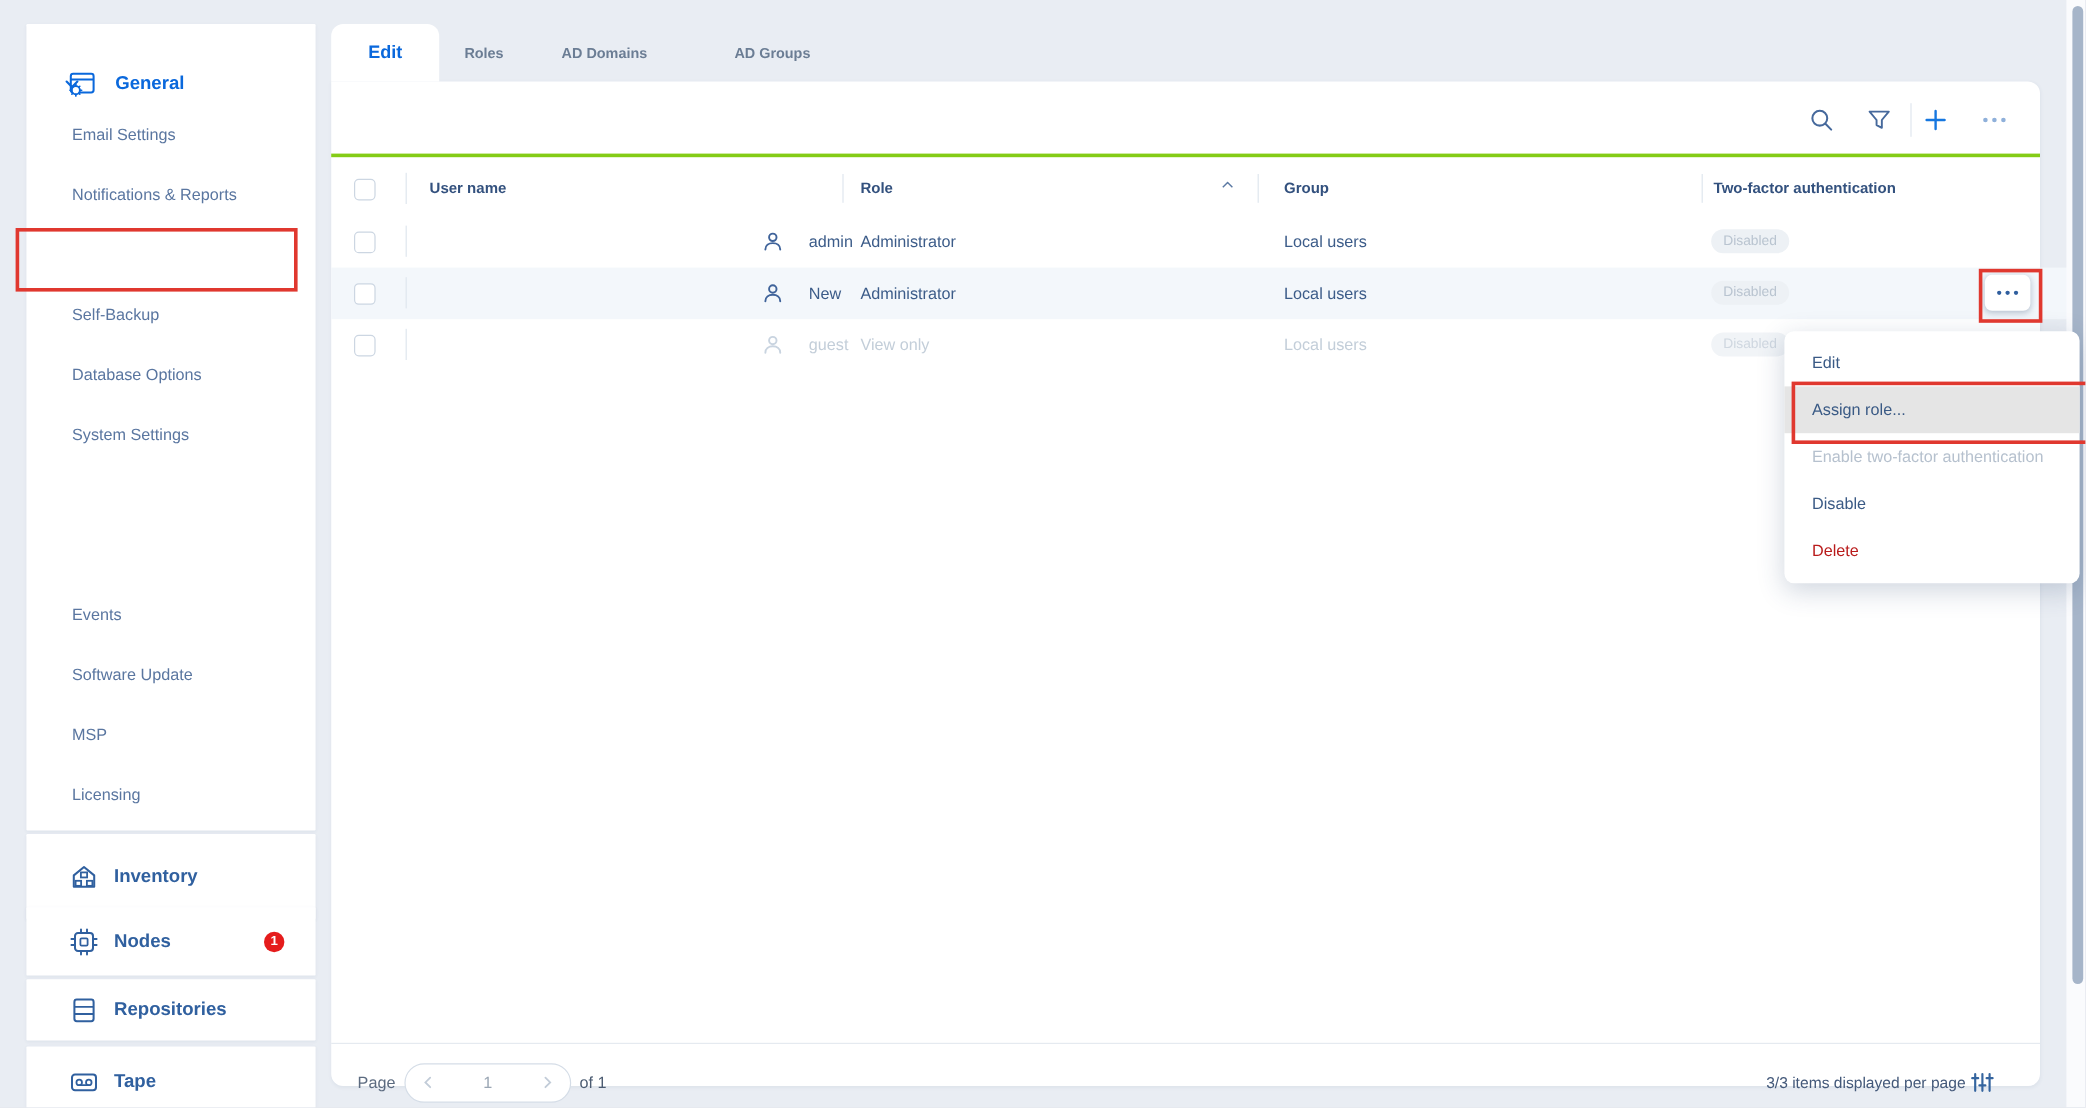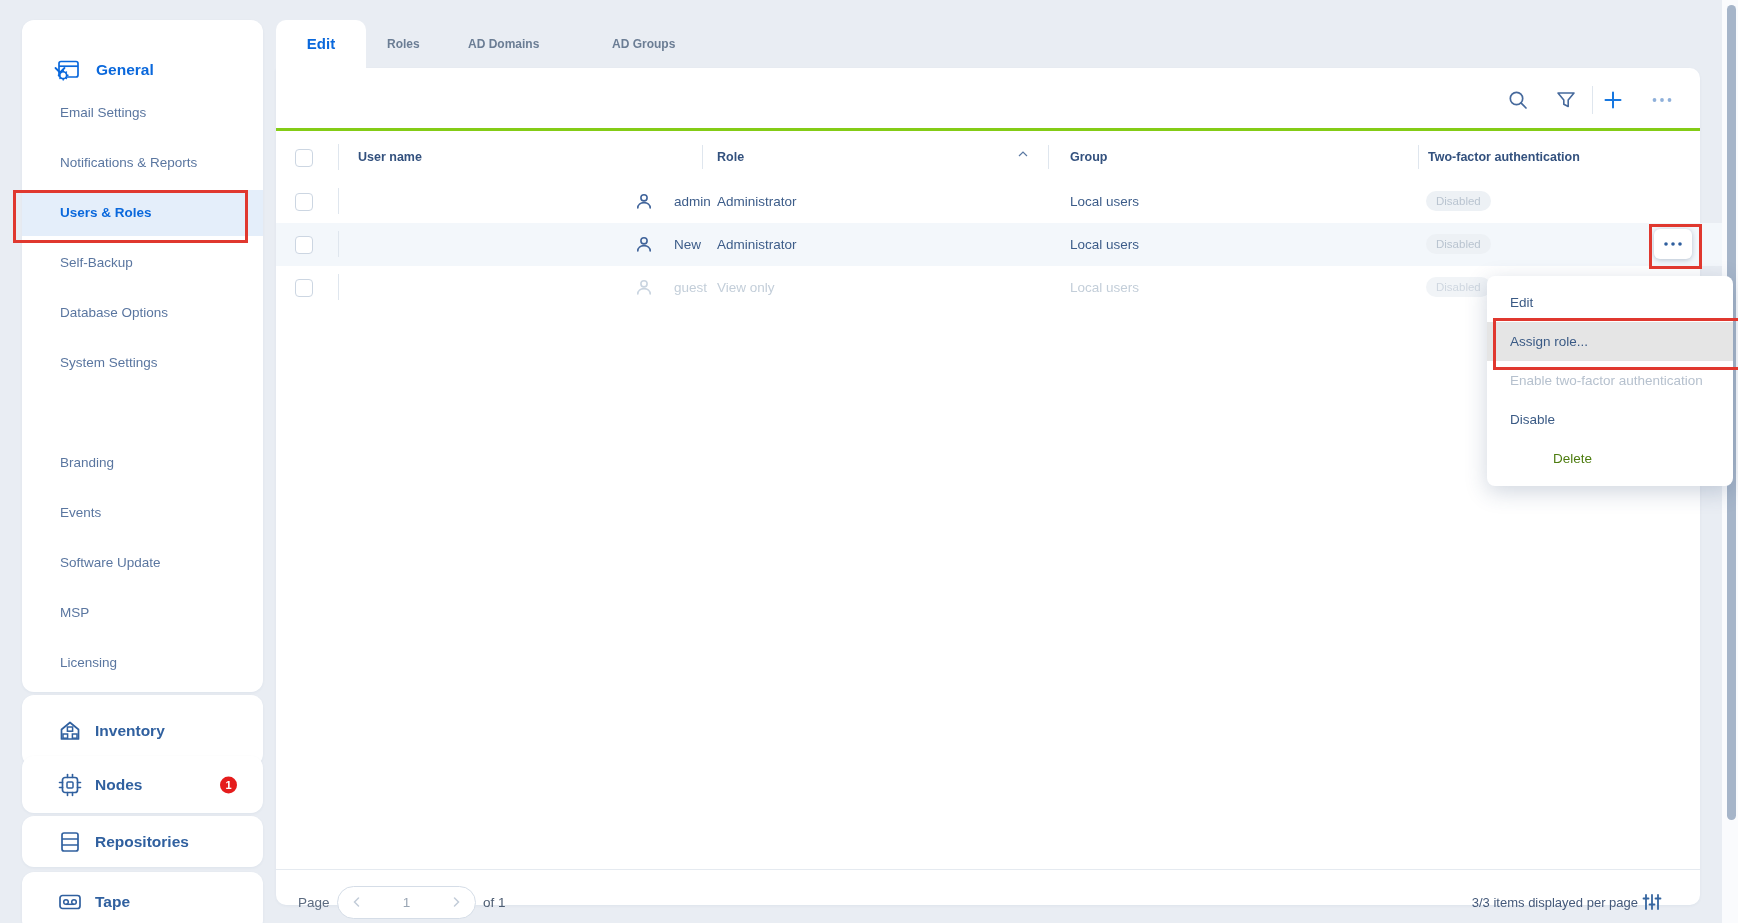--- a/index.html
+++ b/index.html
@@ -1,19 +1,19 @@
 <!DOCTYPE html>
 <html><head>
 <meta charset="utf-8">
 <style>
   html,body{margin:0;padding:0;background:#dfe3ea;}
   #app{position:relative;width:1738px;height:923px;background:#e9edf3;overflow:hidden;
        font-family:"Liberation Sans",sans-serif;-webkit-font-smoothing:antialiased;}
   .abs{position:absolute;}
-  .card{position:absolute;background:#ffffff;border-radius:12px;box-shadow:0 1px 3px rgba(50,80,120,.06);}
+  .card{position:absolute;background:#ffffff;border-radius:1px;box-shadow:0 1px 3px rgba(50,80,120,.06);}
 
   
   #general-card{left:22px;top:20px;width:241px;height:672px;}
   .sb-header{position:absolute;left:0;top:28px;width:100%;height:44px;}
   .sb-chevron{position:absolute;left:30px;top:14px;width:16px;height:16px;}
   .sb-gear{position:absolute;left:33px;top:9px;width:26px;height:26px;}
   .sb-title{position:absolute;left:74px;top:0;line-height:44px;font-size:15.5px;font-weight:bold;color:#0a68dc;}
   .sb-item{position:absolute;left:0;width:100%;height:46px;line-height:46px;padding-left:38px;box-sizing:border-box;
            font-size:13.5px;color:#5a76a0;cursor:pointer;}
   .sb-item.selected{background:#e4eefa;color:#0a68dc;font-weight:bold;}
@@ -60,21 +60,21 @@
   .pg-icon{position:absolute;left:1366px;top:824px;width:20px;height:20px;cursor:pointer;}
 
   
   .row-more-btn{position:absolute;left:1654px;top:229px;width:38px;height:30px;background:#fff;border-radius:6px;
                 box-shadow:0 1px 5px rgba(40,70,110,.3);z-index:5;cursor:pointer;}
   #context-menu{position:absolute;left:1487px;top:276px;width:246px;height:210px;background:#fff;border-radius:8px;
                 box-shadow:0 6px 22px rgba(40,70,110,.22);z-index:10;padding-top:7px;box-sizing:border-box;}
   .menu-item{height:39px;line-height:39px;padding-left:23px;font-size:13.5px;color:#3a5a85;cursor:pointer;white-space:nowrap;}
   .menu-item.hl{background:#e5e5e5;}
   .menu-item.dis{color:#b6c1ce;cursor:default;}
-  .menu-item.danger{color:#4d7c0f;margin-left:43px;}
+  .menu-item.danger{color:#b91c1c;}
 
   .annotation{position:absolute;border:3px solid #e0382f;z-index:12;pointer-events:none;}
   #anno-users-roles{left:13px;top:190px;width:229px;height:47px;}
   #anno-row-more{left:1649px;top:224px;width:47px;height:39px;}
   #anno-assign-role{left:1493px;top:318px;width:243px;height:46px;z-index:13;}
 
   #scroll-track{position:absolute;left:1722px;top:0;width:16px;height:923px;background:#fafbfd;z-index:3;}
   #scroll-thumb{position:absolute;left:5px;top:5px;width:9px;height:815px;background:#a6b5c9;border-radius:4.5px;cursor:pointer;}
 
   svg{display:block;}
@@ -106,25 +106,23 @@
             <line x1="4.9" y1="21.5" x2="5.7" y2="20.7"></line>
               <line x1="10.7" y1="15.7" x2="11.5" y2="14.9"></line>
           </g>
         </svg>
       </span>
       <span class="sb-title">General</span>
     </div>
 
     <div class="sb-item" style="top:70px">Email Settings</div>
     <div class="sb-item" style="top:120px">Notifications &amp; Reports</div>
-    <div class="sb-item selected" style="top:170px">Users &amp; Roles</div>
     <div class="sb-item" style="top:220px">Self-Backup</div>
     <div class="sb-item" style="top:270px">Database Options</div>
     <div class="sb-item" style="top:320px">System Settings</div>
-    <div class="sb-item" style="top:420px">Branding</div>
     <div class="sb-item" style="top:470px">Events</div>
     <div class="sb-item" style="top:520px">Software Update</div>
     <div class="sb-item" style="top:570px">MSP</div>
     <div class="sb-item" style="top:620px">Licensing</div>
   </div>
 
   <div class="card section-card" style="top:695px;height:71px;">
     <span class="section-icon">
       <svg viewBox="0 0 26 26" width="26" height="26">
         <path d="M4.5 11.5 13 4.5 21.5 11.5 V21 H4.5 Z" fill="none" stroke="#30609f" stroke-width="1.7" stroke-linejoin="round"></path>

